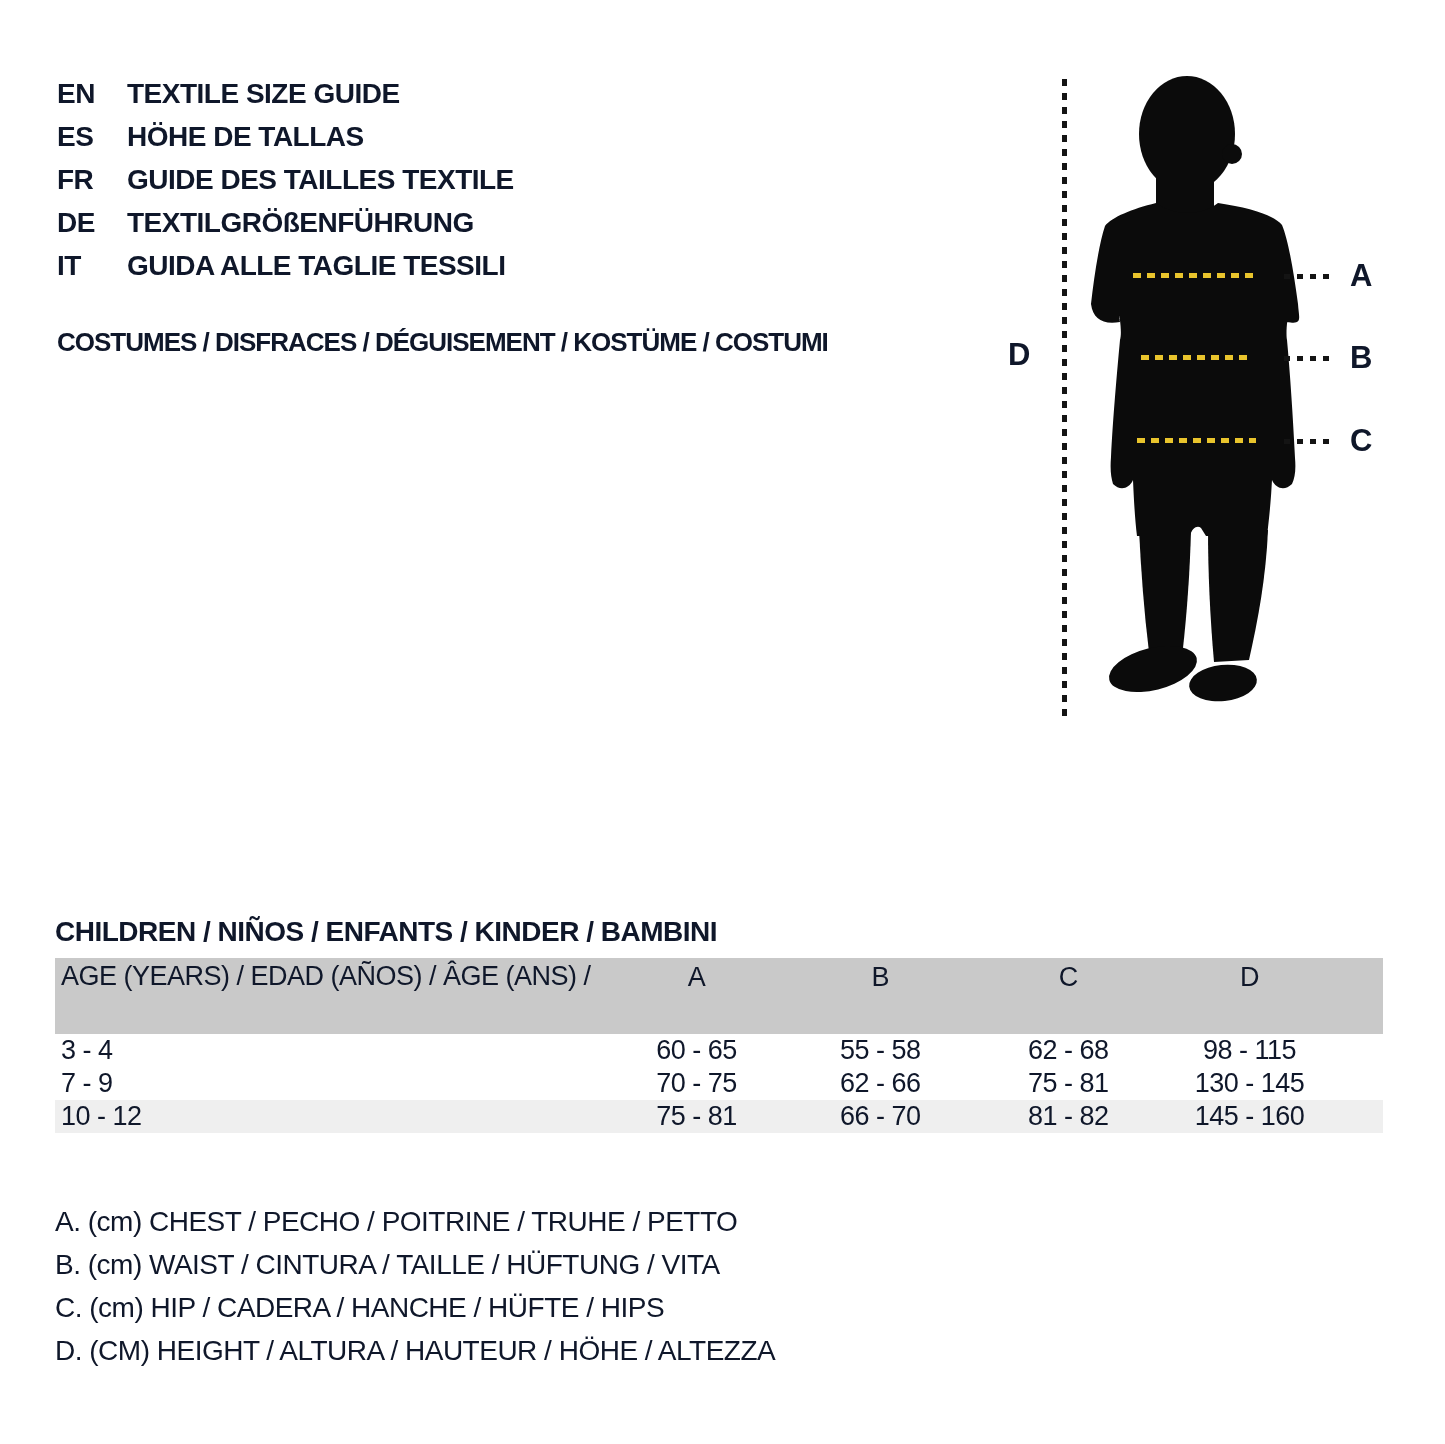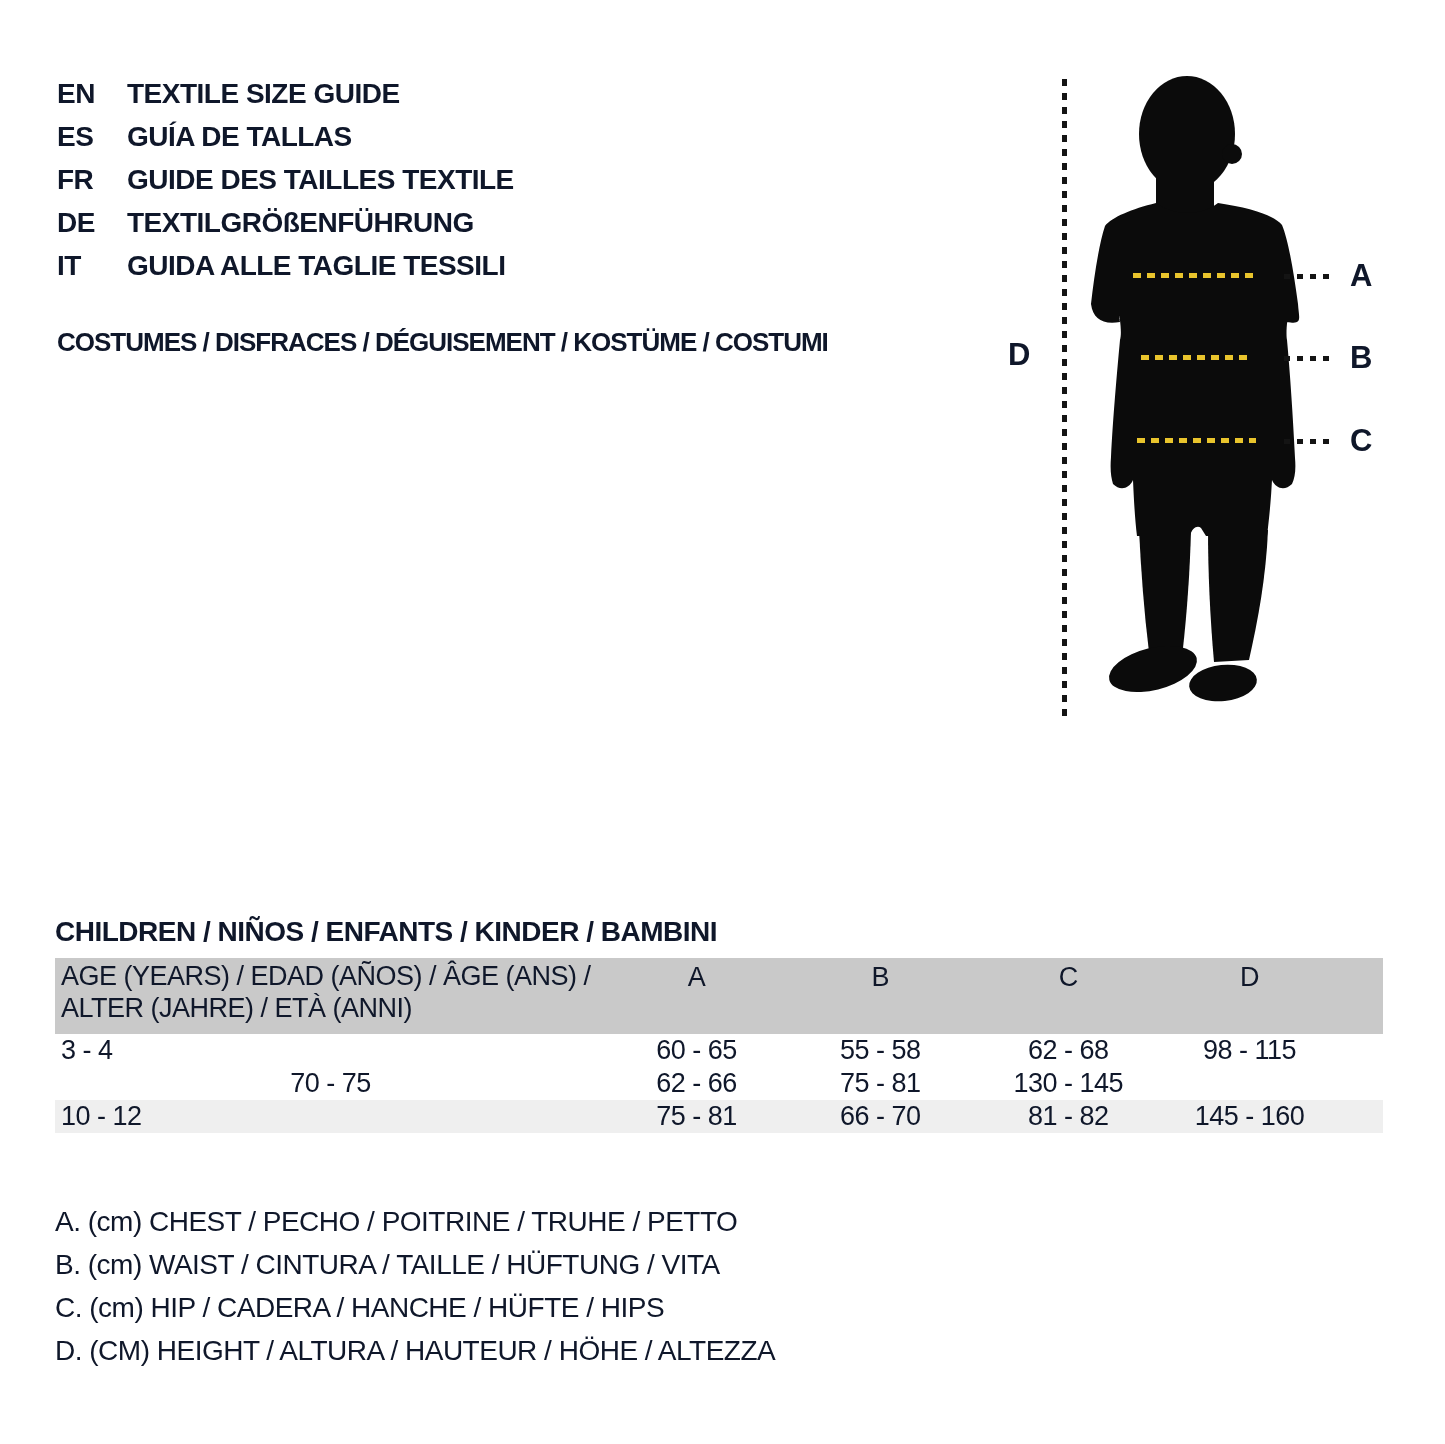--- a/index.html
+++ b/index.html
@@ -68,21 +68,21 @@
 
 <div class="canvas">
 
   <div class="lang-block">
     <div class="lang-row">
       <span class="lang-code">EN</span>
       <span class="lang-label">TEXTILE SIZE GUIDE</span>
     </div>
     <div class="lang-row">
       <span class="lang-code">ES</span>
-      <span class="lang-label">GUÍA DE TALLAS</span>
+      <span class="lang-label">HÖHE DE TALLAS</span>
     </div>
     <div class="lang-row">
       <span class="lang-code">FR</span>
       <span class="lang-label">GUIDE DES TAILLES TEXTILE</span>
     </div>
     <div class="lang-row">
       <span class="lang-code">DE</span>
       <span class="lang-label">TEXTILGRÖßENFÜHRUNG</span>
     </div>
     <div class="lang-row">
@@ -152,38 +152,38 @@
   <div class="dash-yellow" style="left:1137px;top:438px;width:119px;"></div>
   <div class="dash-leader" style="left:1284px;top:439px;width:48px;"></div>
   <div class="fig-label" style="left:1350px;top:423px;">C</div>
 
   <div class="section-title">CHILDREN / NIÑOS / ENFANTS / KINDER / BAMBINI</div>
 
   <div class="size-table">
     <div class="trow thead">
       <div class="cell-age">
         <div>AGE (YEARS) / EDAD (AÑOS) / ÂGE (ANS) /</div>
-        <div>ALTER (JAHRE) / ETÀ (ANNI)</div>
       </div>
       <div class="cell-val">A</div>
       <div class="cell-val">B</div>
       <div class="cell-val">C</div>
       <div class="cell-val">D</div>
       <div></div>
     </div>
 
     <div class="trow drow">
       <div class="cell-age">3 - 4</div>
       <div class="cell-val">60 - 65</div>
       <div class="cell-val">55 - 58</div>
       <div class="cell-val">62 - 68</div>
       <div class="cell-val">98 - 115</div>
       <div></div>
     </div>
     <div class="trow drow">
+      <div class="cell-age">7 - 9</div>
       <div class="cell-val">70 - 75</div>
       <div class="cell-val">62 - 66</div>
       <div class="cell-val">75 - 81</div>
       <div class="cell-val">130 - 145</div>
       <div></div>
     </div>
     <div class="trow drow row-alt">
       <div class="cell-age">10 - 12</div>
       <div class="cell-val">75 - 81</div>
       <div class="cell-val">66 - 70</div>

